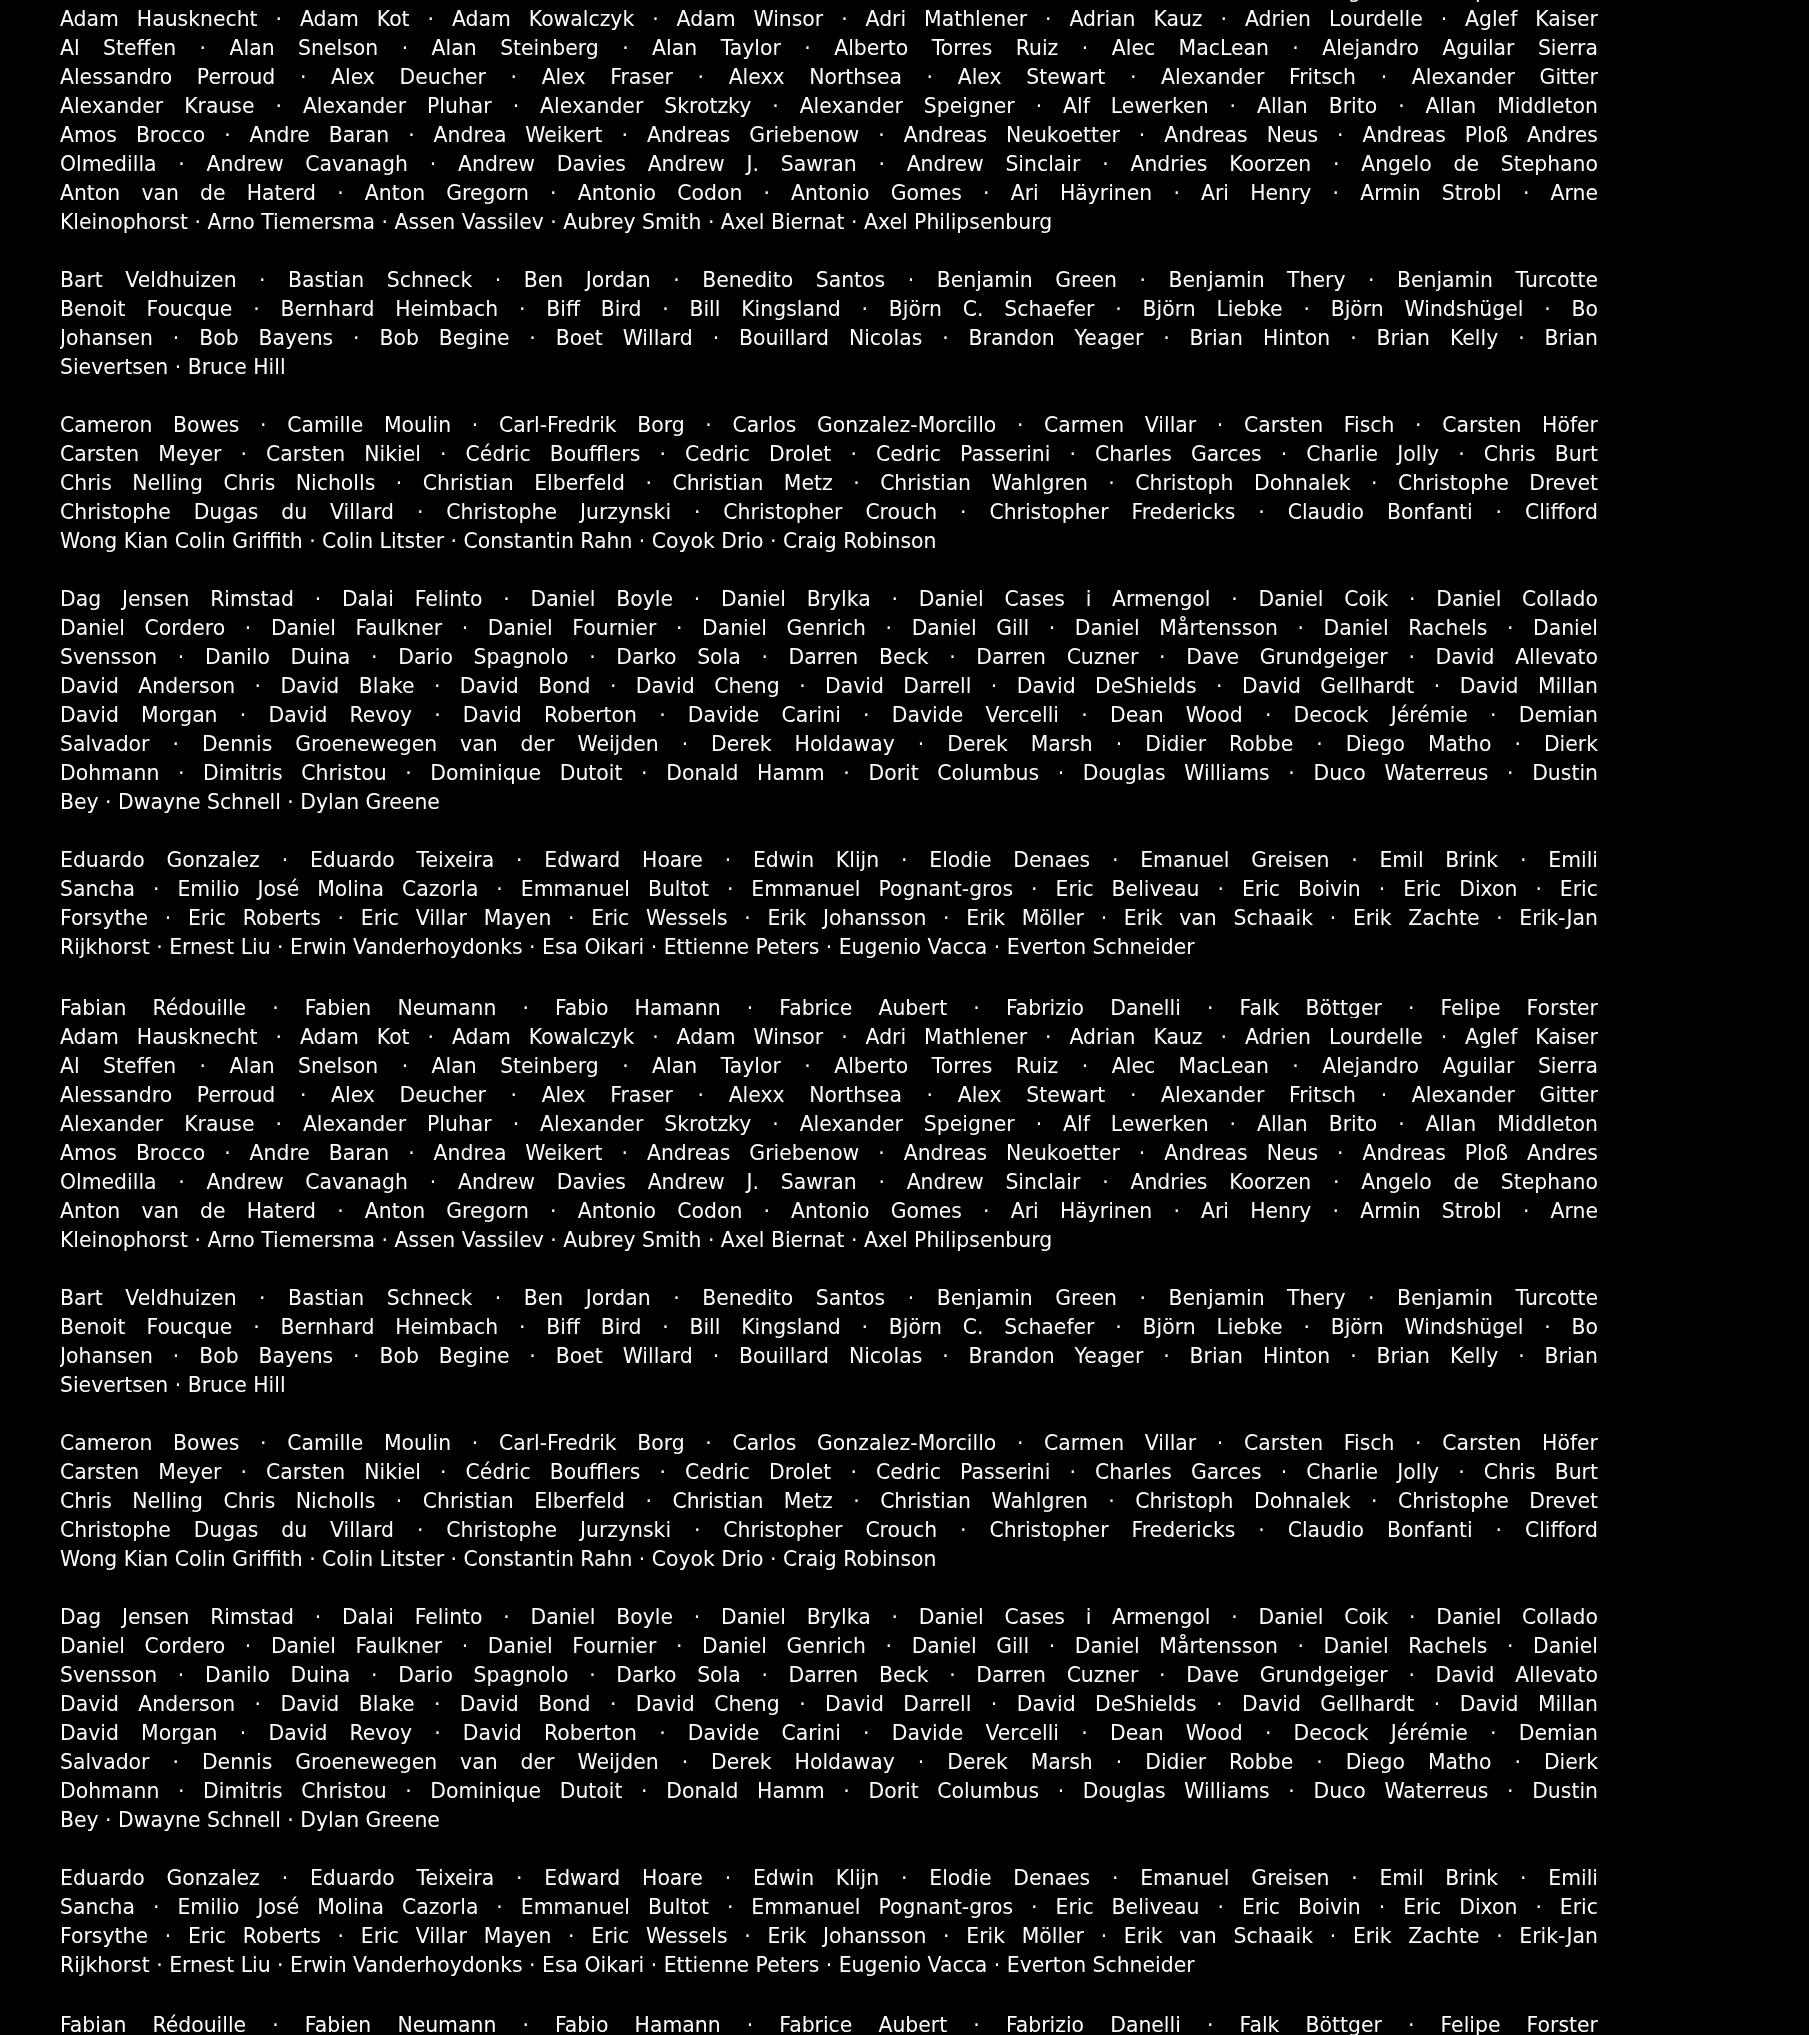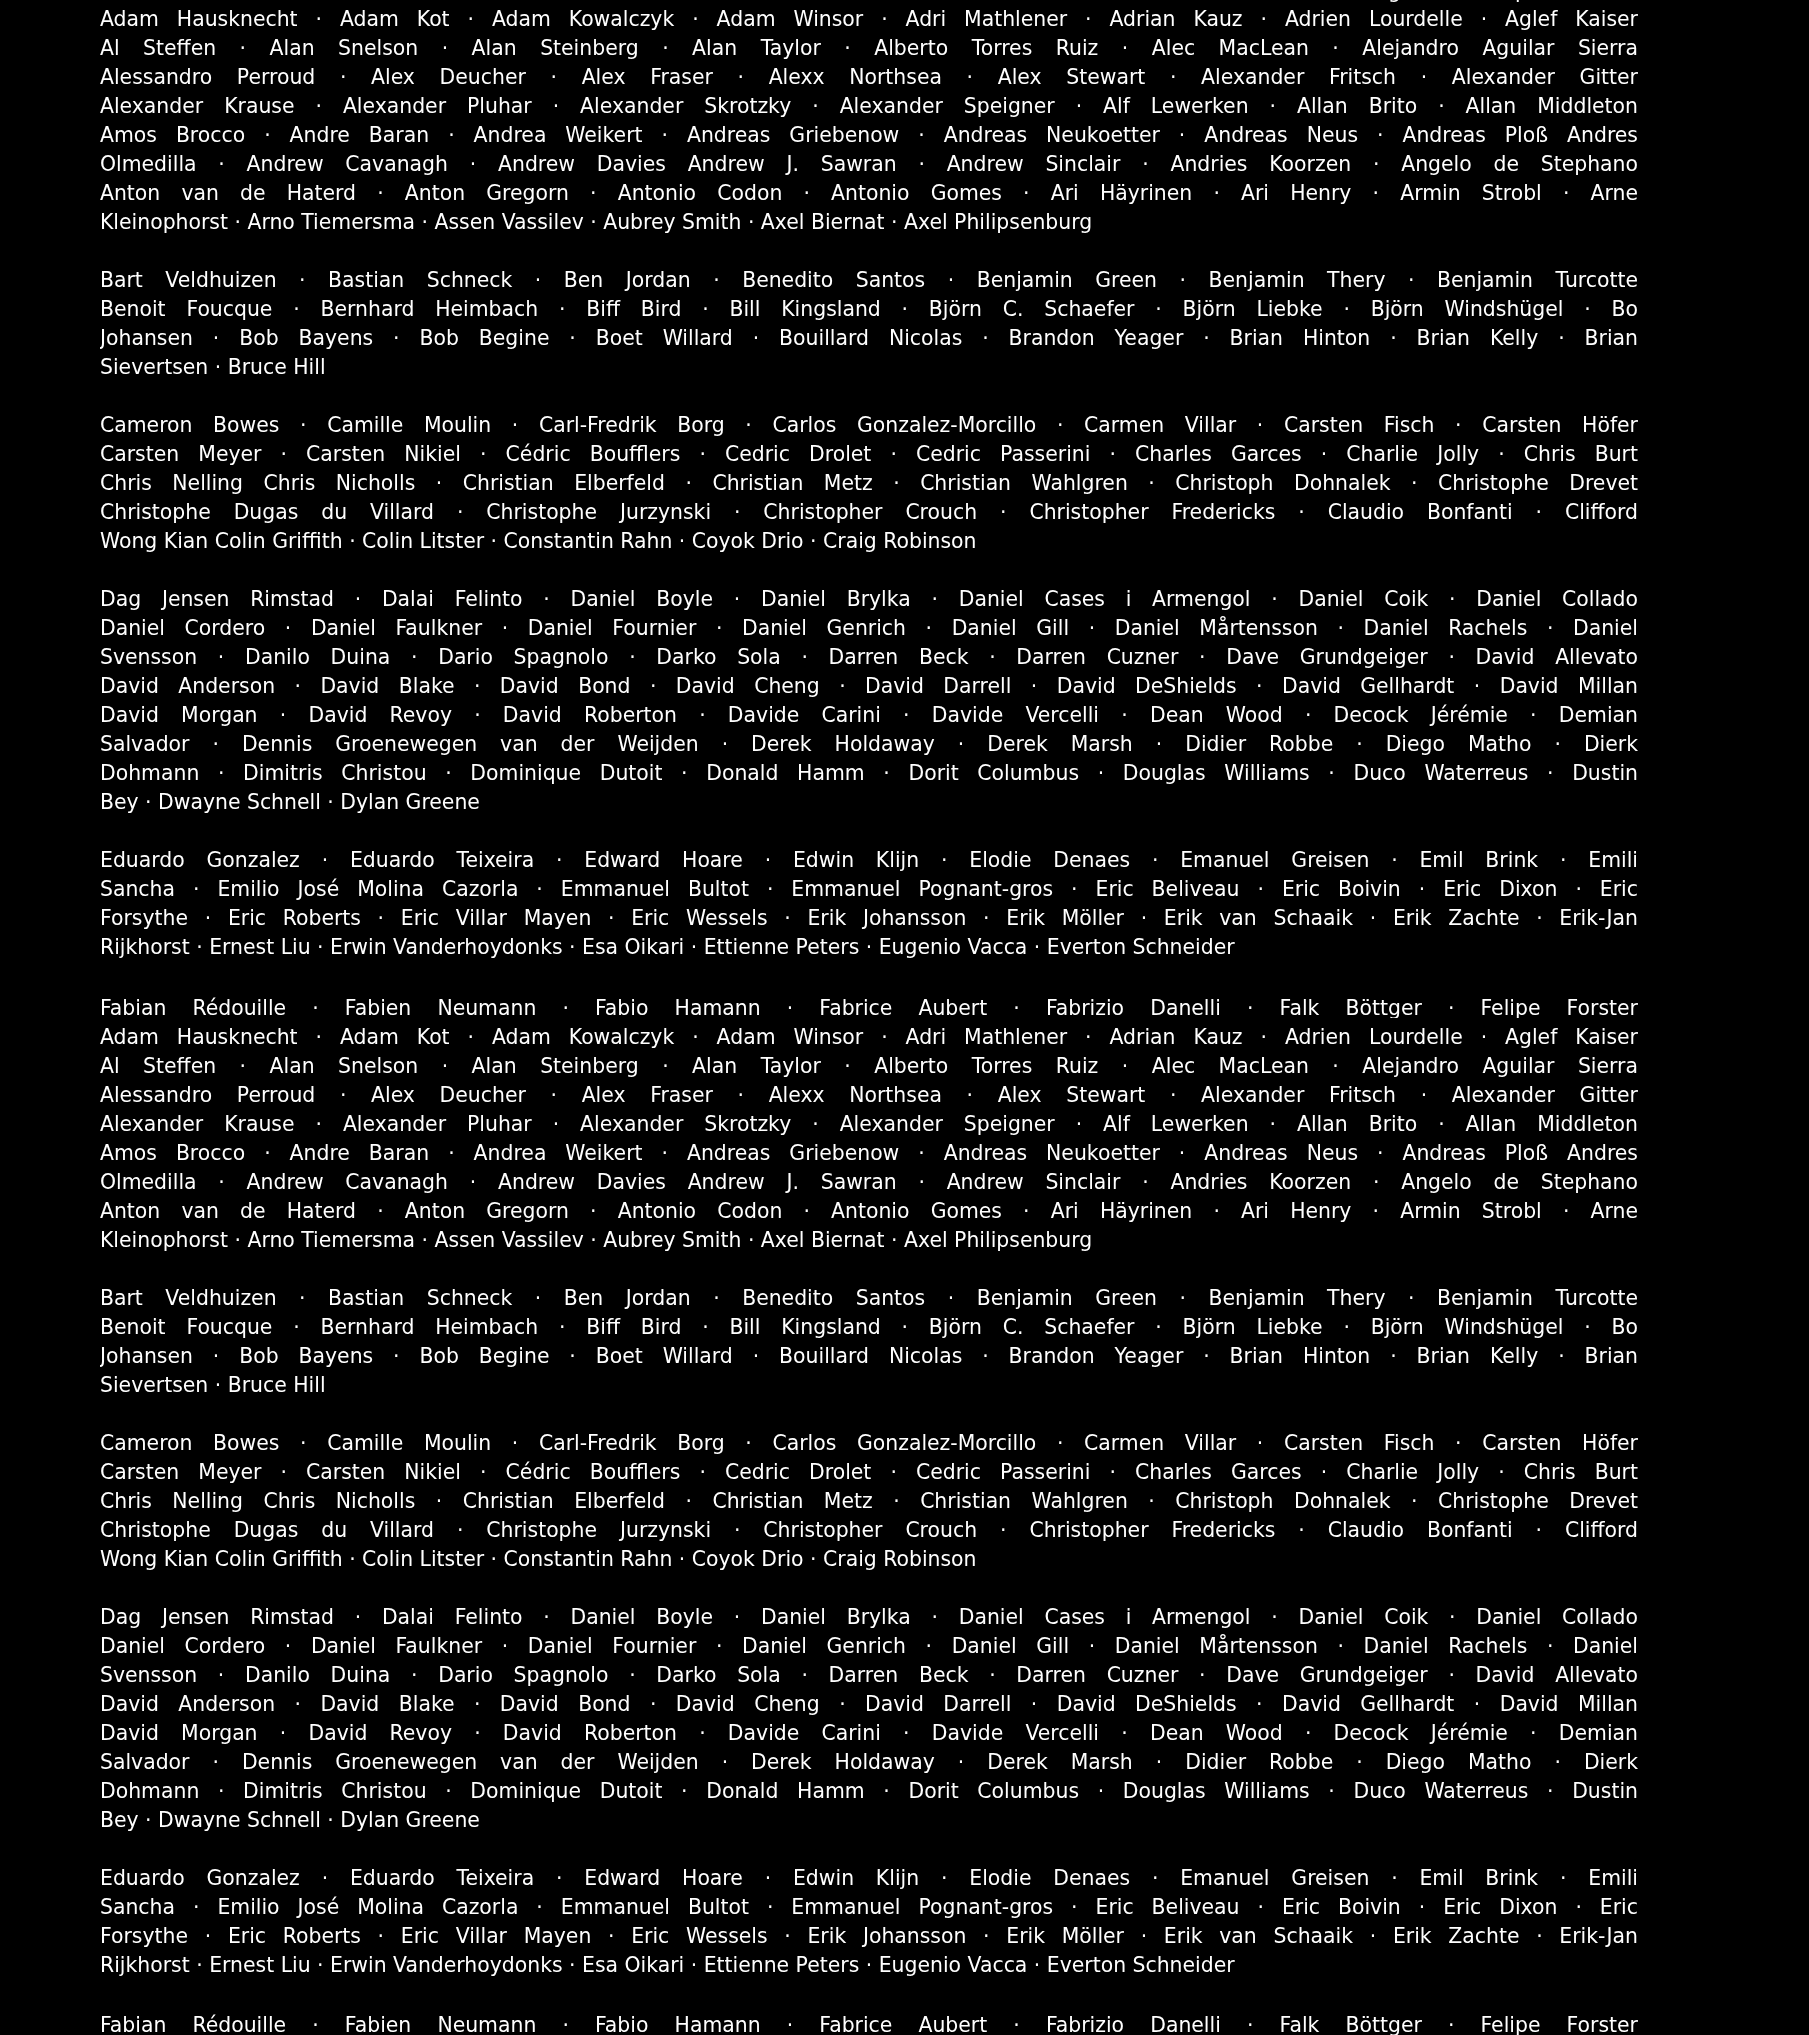--- a/index.html
+++ b/index.html
@@ -1,21 +1,21 @@
 <!DOCTYPE html>
 <html style="font-size:7.2px"><head>
 <meta charset="utf-8">
 <style>
   html, body { margin: 0; padding: 0; background: #000000; }
   body { width: 1809px; height: 2035px; overflow: hidden; position: relative; }
 
   .section {
     position: relative;
     width: 1538px;
-    margin-left: 100px;
+    margin-left: 60px;
     height: 1018px;
     overflow: hidden;
     padding-top: 5.4px;
     box-sizing: border-box;
   }
   .section--second { padding-top: 4.5px; }
 
   .line {
     font-family: "DejaVu Sans", "Liberation Sans", sans-serif;
     font-size: 20.4px;

